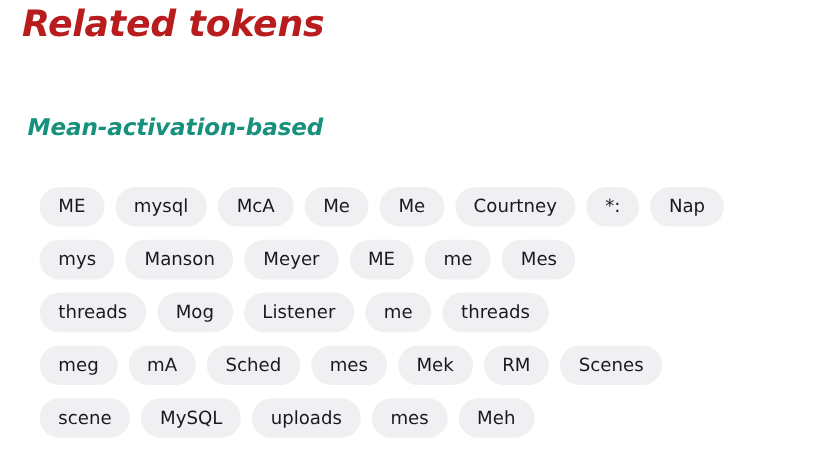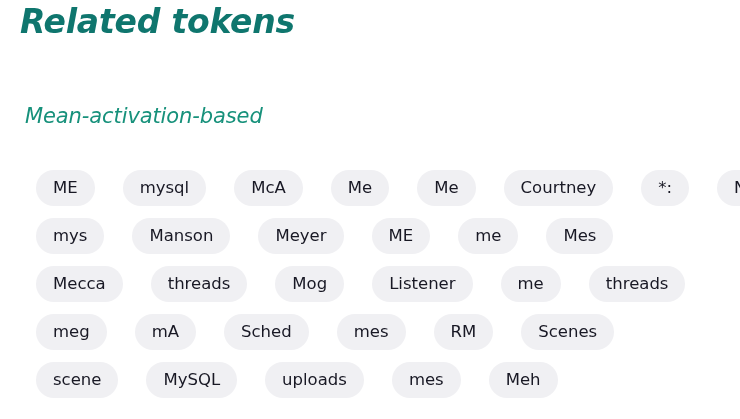--- a/index.html
+++ b/index.html
@@ -22,47 +22,47 @@
     box-sizing: border-box;
   }
   .page-title {
     position: absolute;
     left: 20px;
     top: 2px;
     font-family: "DejaVu Sans", sans-serif;
     font-size: 33px;
     font-weight: bold;
     font-style: italic;
-    color: #0f766e;
+    color: #b91c1c;
     letter-spacing: -0.2px;
     white-space: nowrap;
   }
   .section-title {
     position: absolute;
     left: 25px;
     top: 104px;
     font-family: "DejaVu Sans", sans-serif;
     font-size: 21px;
-    font-weight: normal;
+    font-weight: bold;
     font-style: italic;
     color: #17917b;
     letter-spacing: -0.1px;
     white-space: nowrap;
   }
   .chips-area {
     position: absolute;
     left: 36px;
     top: 170px;
     width: 690px;
   }
   .chip-row {
     display: flex;
     flex-direction: row;
     align-items: center;
-    gap: 28px;
+    gap: 10px;
     height: 36px;
     margin-bottom: 12px;
   }
   .chip {
     display: inline-flex;
     align-items: center;
     justify-content: center;
     height: 36px;
     padding: 0 17px;
     border-radius: 18px;
@@ -100,32 +100,32 @@
       </div>
       <div class="chip-row">
         <span class="chip">mys</span>
         <span class="chip">Manson</span>
         <span class="chip">Meyer</span>
         <span class="chip">ME</span>
         <span class="chip">me</span>
         <span class="chip">Mes</span>
       </div>
       <div class="chip-row">
-        <span class="chip">Mecca</span>
         <span class="chip">threads</span>
         <span class="chip">Mog</span>
         <span class="chip">Listener</span>
         <span class="chip">me</span>
         <span class="chip">threads</span>
       </div>
       <div class="chip-row">
         <span class="chip">meg</span>
         <span class="chip">mA</span>
         <span class="chip">Sched</span>
         <span class="chip">mes</span>
+        <span class="chip">Mek</span>
         <span class="chip">RM</span>
         <span class="chip">Scenes</span>
       </div>
       <div class="chip-row">
         <span class="chip">scene</span>
         <span class="chip">MySQL</span>
         <span class="chip">uploads</span>
         <span class="chip">mes</span>
         <span class="chip">Meh</span>
       </div>

